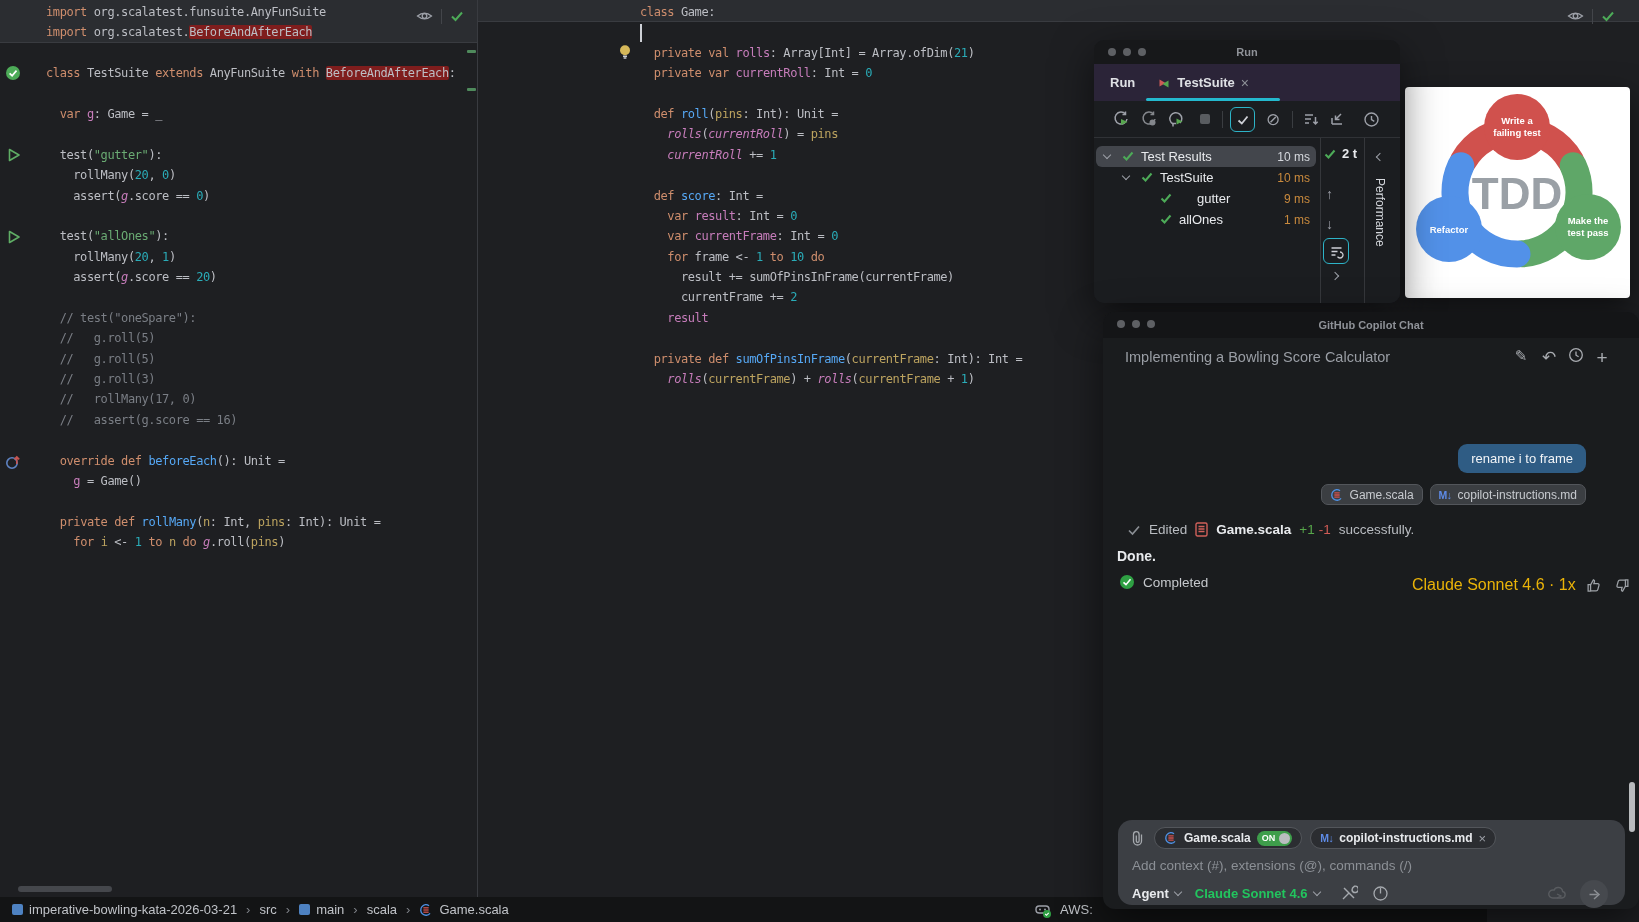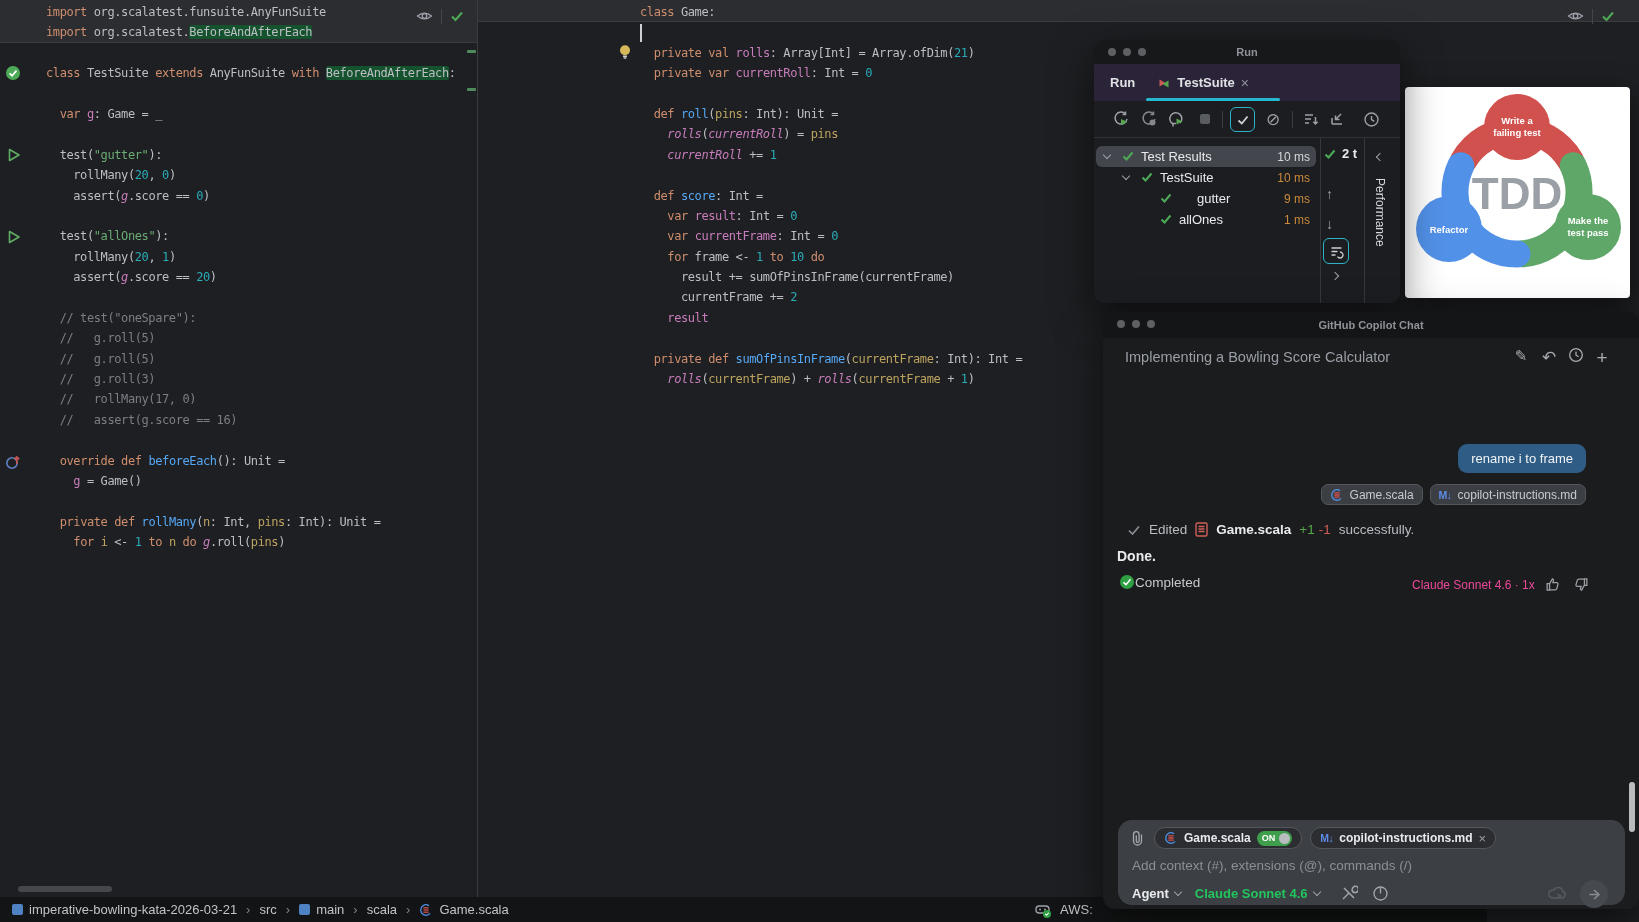--- a/index.html
+++ b/index.html
@@ -14,21 +14,21 @@
   .code-line { height:20.4px; position:relative; }
   .tk-k { color:#CF8E6D; }
   .tk-d { color:#BCBEC4; }
   .tk-p { color:#C77DBB; }
   .tk-i { color:#C77DBB; font-style:italic; }
   .tk-m { color:#56A8F5; }
   .tk-n { color:#2AACB8; }
   .tk-s { color:#6AAB73; }
   .tk-c { color:#7A7E85; }
   .tk-t { color:#BCA35F; }
-  .tk-h { color:#BCBEC4; background:#14532d; border-radius:2px; }
+  .tk-h { color:#BCBEC4; background:#7f1d1d; border-radius:2px; }
   .pin-strip { position:absolute; left:0; right:0; top:0; background:#2B2D31; border-bottom:1px solid #393B40; }
   .gutter-ico { position:absolute; width:16px; height:16px; }
   .eye-widget { position:absolute; display:flex; align-items:center; gap:7px; height:20px; }
   .vdiv { width:1px; height:15px; background:#43454A; }
   .stripe-mark { position:absolute; width:9px; height:3px; border-radius:1px; background:#4F8A5C; }
   .caret { position:absolute; width:2px; height:18px; background:#CED0D6; }
 
   
   .fwin { position:absolute; border-radius:10px; box-shadow:0 14px 40px rgba(0,0,0,.55); overflow:hidden; }
   .titlebar { position:relative; height:24px; background:#17181A; display:flex; align-items:center; }
@@ -358,29 +358,29 @@
       <svg width="13" height="15" viewBox="0 0 13 15">
           <rect x="1" y="1" width="11" height="13" rx="1.5" fill="none" stroke="#D0605A" stroke-width="1.4"></rect>
           <path d="M3.5 4.5 h6 M3.5 7 h6 M3.5 9.5 h6" stroke="#D0605A" stroke-width="1.3"></path>
         </svg>
       <span style="color:#E8EAED;font-weight:bold;">Game.scala</span>
       <span style="color:#57A64A;">+1</span>
       <span style="color:#D05B56;margin-left:-4px;">-1</span>
       <span>successfully.</span>
     </div>
     <div class="row-abs" style="left:14px;top:236px;font-size:14px;color:#E8EAED;font-weight:bold;">Done.</div>
-    <div class="row-abs" style="left:16px;top:262px;">
+    <div class="row-abs" style="left:16px;top:262px;gap:8px;">
       <svg width="16" height="16" viewBox="0 0 16 16">
           <circle cx="8" cy="8" r="7" fill="#2EA043"></circle>
           <path d="M4.5 8.3 L7 10.7 L11.5 5.3" fill="none" stroke="#fff" stroke-width="1.6"></path>
         </svg>
       <span style="font-size:13.5px;color:#C5C8CC;">Completed</span>
     </div>
     <div class="row-abs" style="left:309px;top:264px;gap:10px;">
-      <span style="font-size:12px;color:#ec4899;">Claude Sonnet 4.6 · 1x</span>
+      <span style="font-size:16px;color:#eab308;">Claude Sonnet 4.6 · 1x</span>
       <svg width="17" height="17" viewBox="0 0 16 16">
           <path d="M2 7.2 h2.3 v6 H2 z M4.3 12.6 V7.4 L7 2.6 c.9.2 1.2 1 .9 2L7.4 6.3 h3.6 c.9 0 1.5.8 1.2 1.6 l-1.1 4 c-.2.7-.8 1.1-1.5 1.1 H4.3" fill="none" stroke="#9DA1A6" stroke-width="1.2"></path>
         </svg>
       <svg width="17" height="17" viewBox="0 0 16 16" style="transform:rotate(180deg);">
           <path d="M2 7.2 h2.3 v6 H2 z M4.3 12.6 V7.4 L7 2.6 c.9.2 1.2 1 .9 2L7.4 6.3 h3.6 c.9 0 1.5.8 1.2 1.6 l-1.1 4 c-.2.7-.8 1.1-1.5 1.1 H4.3" fill="none" stroke="#9DA1A6" stroke-width="1.2"></path>
         </svg>
     </div>
 
     <div id="chat-scroll"></div>
 

